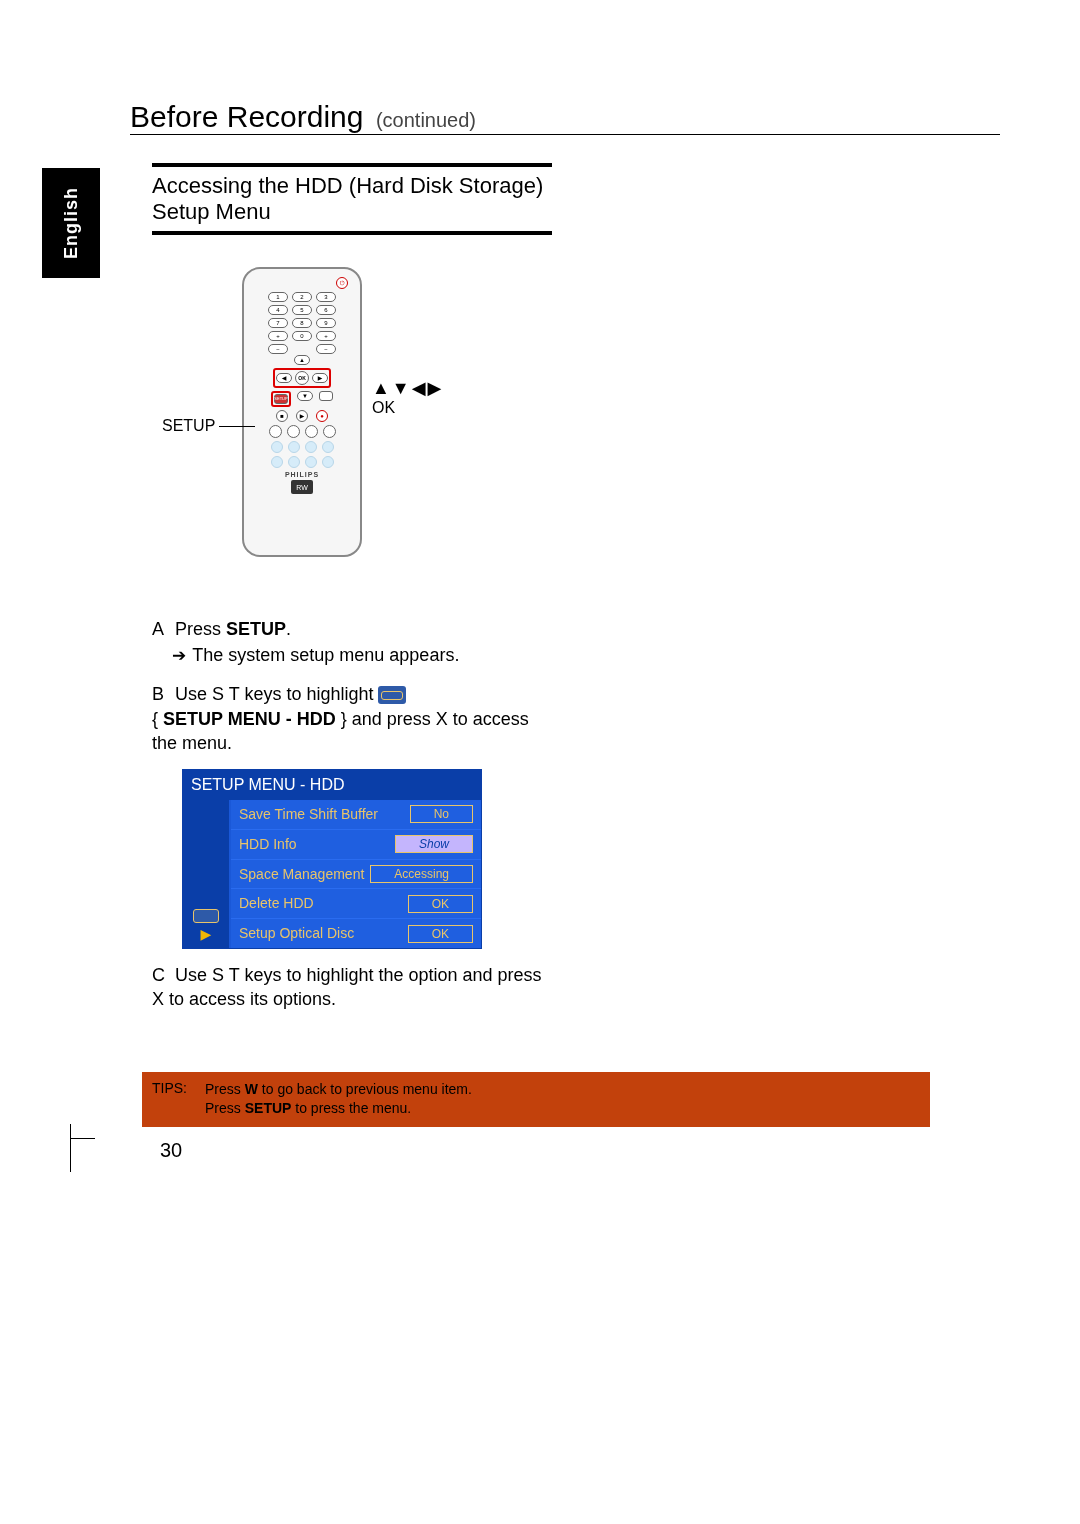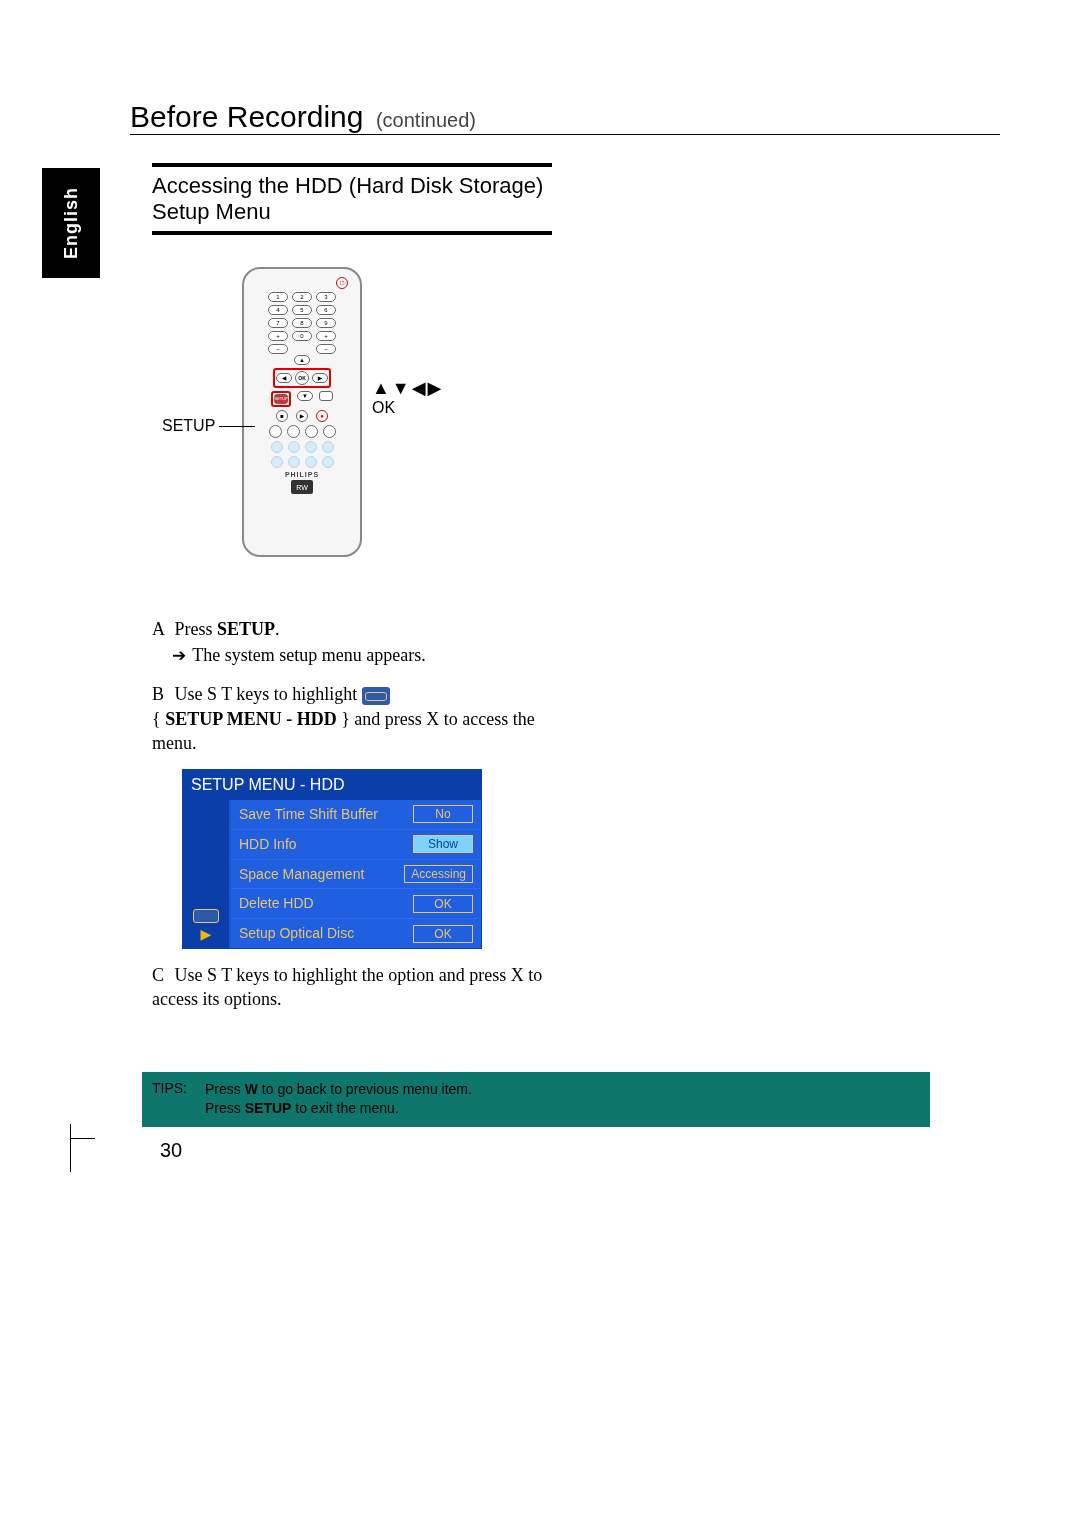--- a/index.html
+++ b/index.html
@@ -118,21 +118,21 @@
   }
   .remote-label-right {
     position: absolute;
     left: 220px;
     top: 110px;
     font-size: 16px;
     text-align: left;
   }
   .arrows { font-size: 18px; letter-spacing: 2px; }
   .steps { font-size: 18px; line-height: 1.35; }
-  .step { margin-bottom: 14px; font-family: Liberation Serif, serif; }
+  .step { margin-bottom: 14px; }
   .step-label { display: inline-block; width: 18px; }
   .step-body { display: inline; }
   .sub { margin-left: 20px; display: flex; gap: 6px; margin-top: 2px; }
   .sub .b-icon { font-size: 17px; margin-top: 2px; }
   .hdd-icon {
     display: inline-block;
     width: 28px; height: 18px;
     background: #2e5aa8;
     border-radius: 3px;
     vertical-align: middle;
@@ -190,30 +190,30 @@
     display: flex;
     justify-content: space-between;
     align-items: center;
     padding: 5px 8px;
     border-bottom: 1px solid #2a6cf0;
   }
   .menu-row:last-child { border-bottom: none; }
   .menu-val {
     border: 1px solid #e8c46a;
     color: #e8c46a;
-    padding: 0px 6px;
+    padding: 0px 23px;
     font-size: 12px;
     background: #1f5fe0;
     min-width: 60px;
-    text-align: center;
-  }
-  .menu-row.sel .menu-val { background: #7dd3fc; color: #0a3ea8; }
+    text-align: left;
+  }
+  .menu-row.sel .menu-val { background: #c4b5fd; color: #0a3ea8; font-style: italic; }
   .tips-box {
     margin-top: 60px;
-    background: #0f766e;
+    background: #c2410c;
     padding: 8px 10px;
     font-size: 14px;
     display: flex;
     gap: 18px;
     width: 788px;
     margin-left: -10px;
   }
   .tips-label { }
   .tips-body { line-height: 1.4; }
   .page-num {
@@ -393,21 +393,21 @@
         <span class="step-label">C</span>
         <span class="step-body">Use  S T  keys to highlight the option and press  X to access its options.</span>
       </div>
 
     </div>
 
     <div class="tips-box">
       <div class="tips-label">TIPS:</div>
       <div class="tips-body">
         <span>Press </span><b>W</b><span> to go back to previous menu item.</span><br>
-        <span>Press </span><b>SETUP</b><span> to exit the menu.</span>
+        <span>Press </span><b>SETUP</b><span> to press the menu.</span>
       </div>
     </div>
 
     <div class="page-num">30</div>
   </div>
 
   <div class="corner-lines"></div>
 </div>
 
 </body></html>

